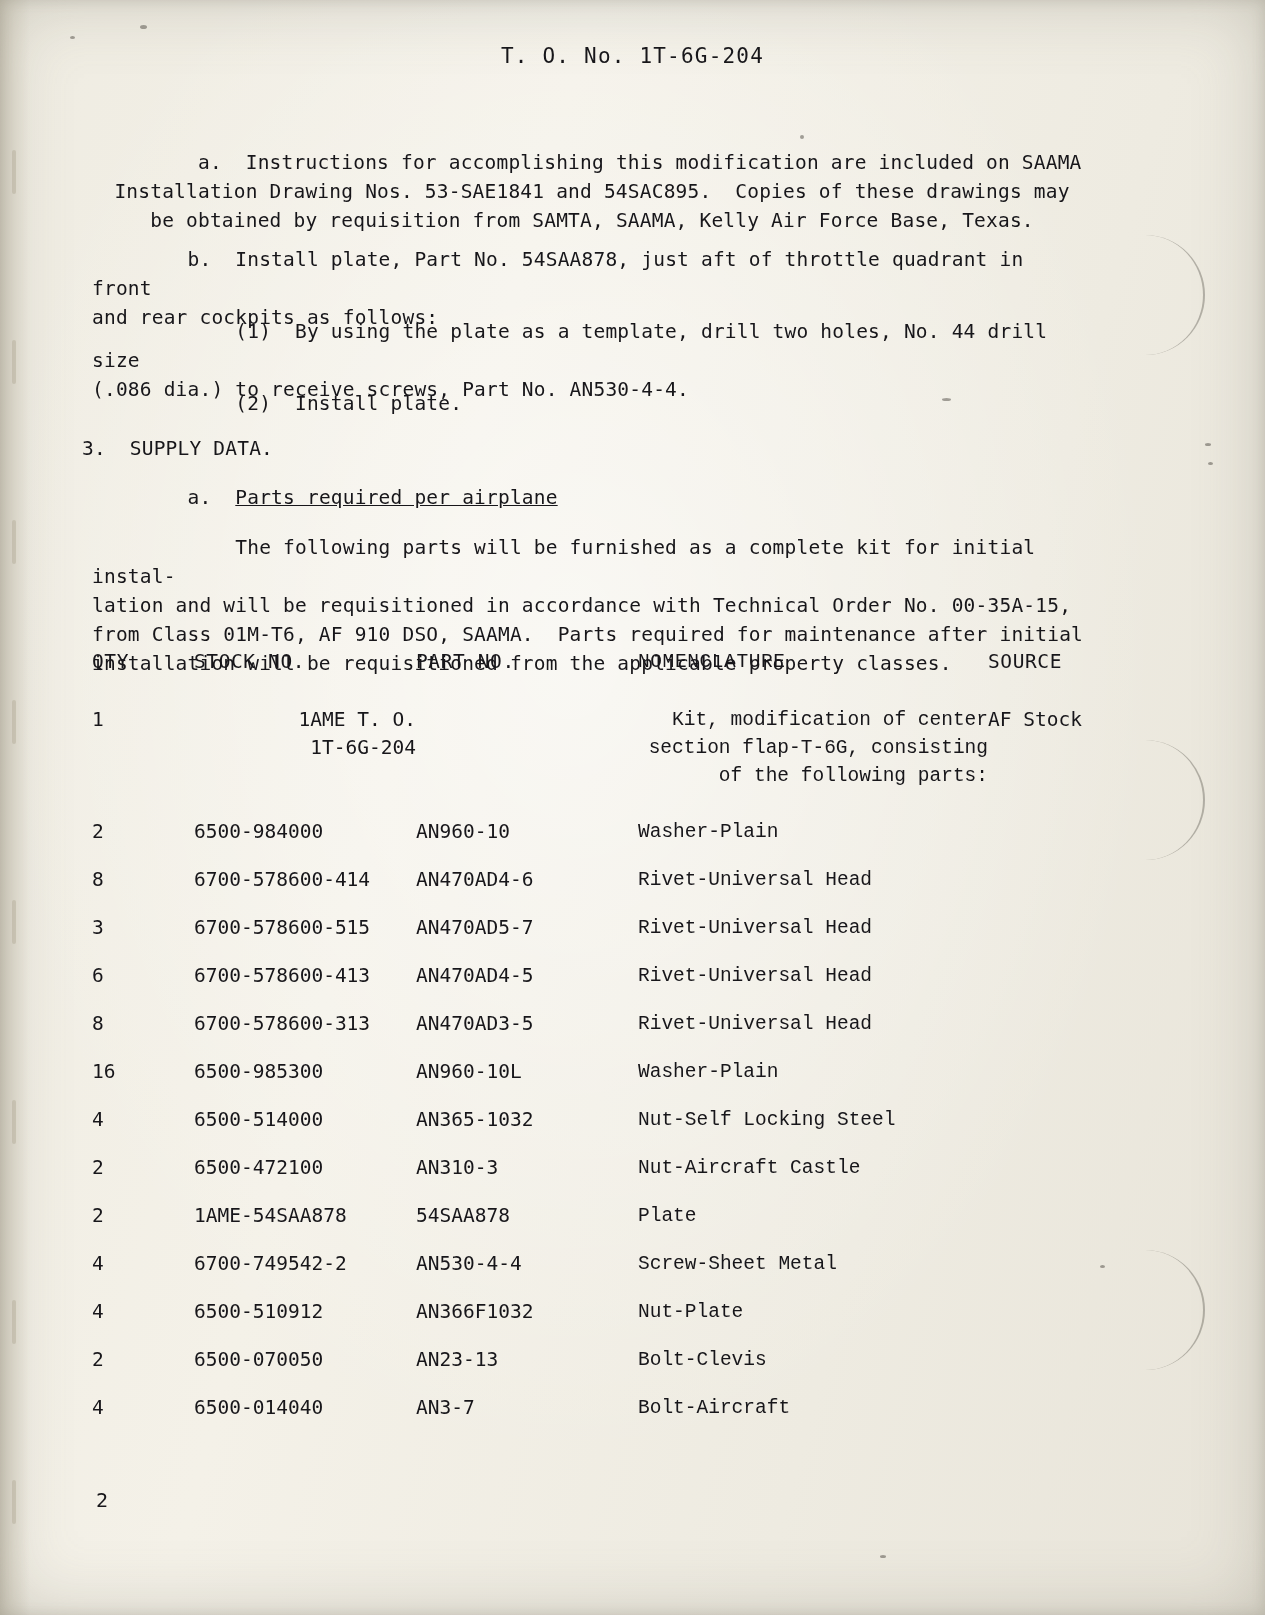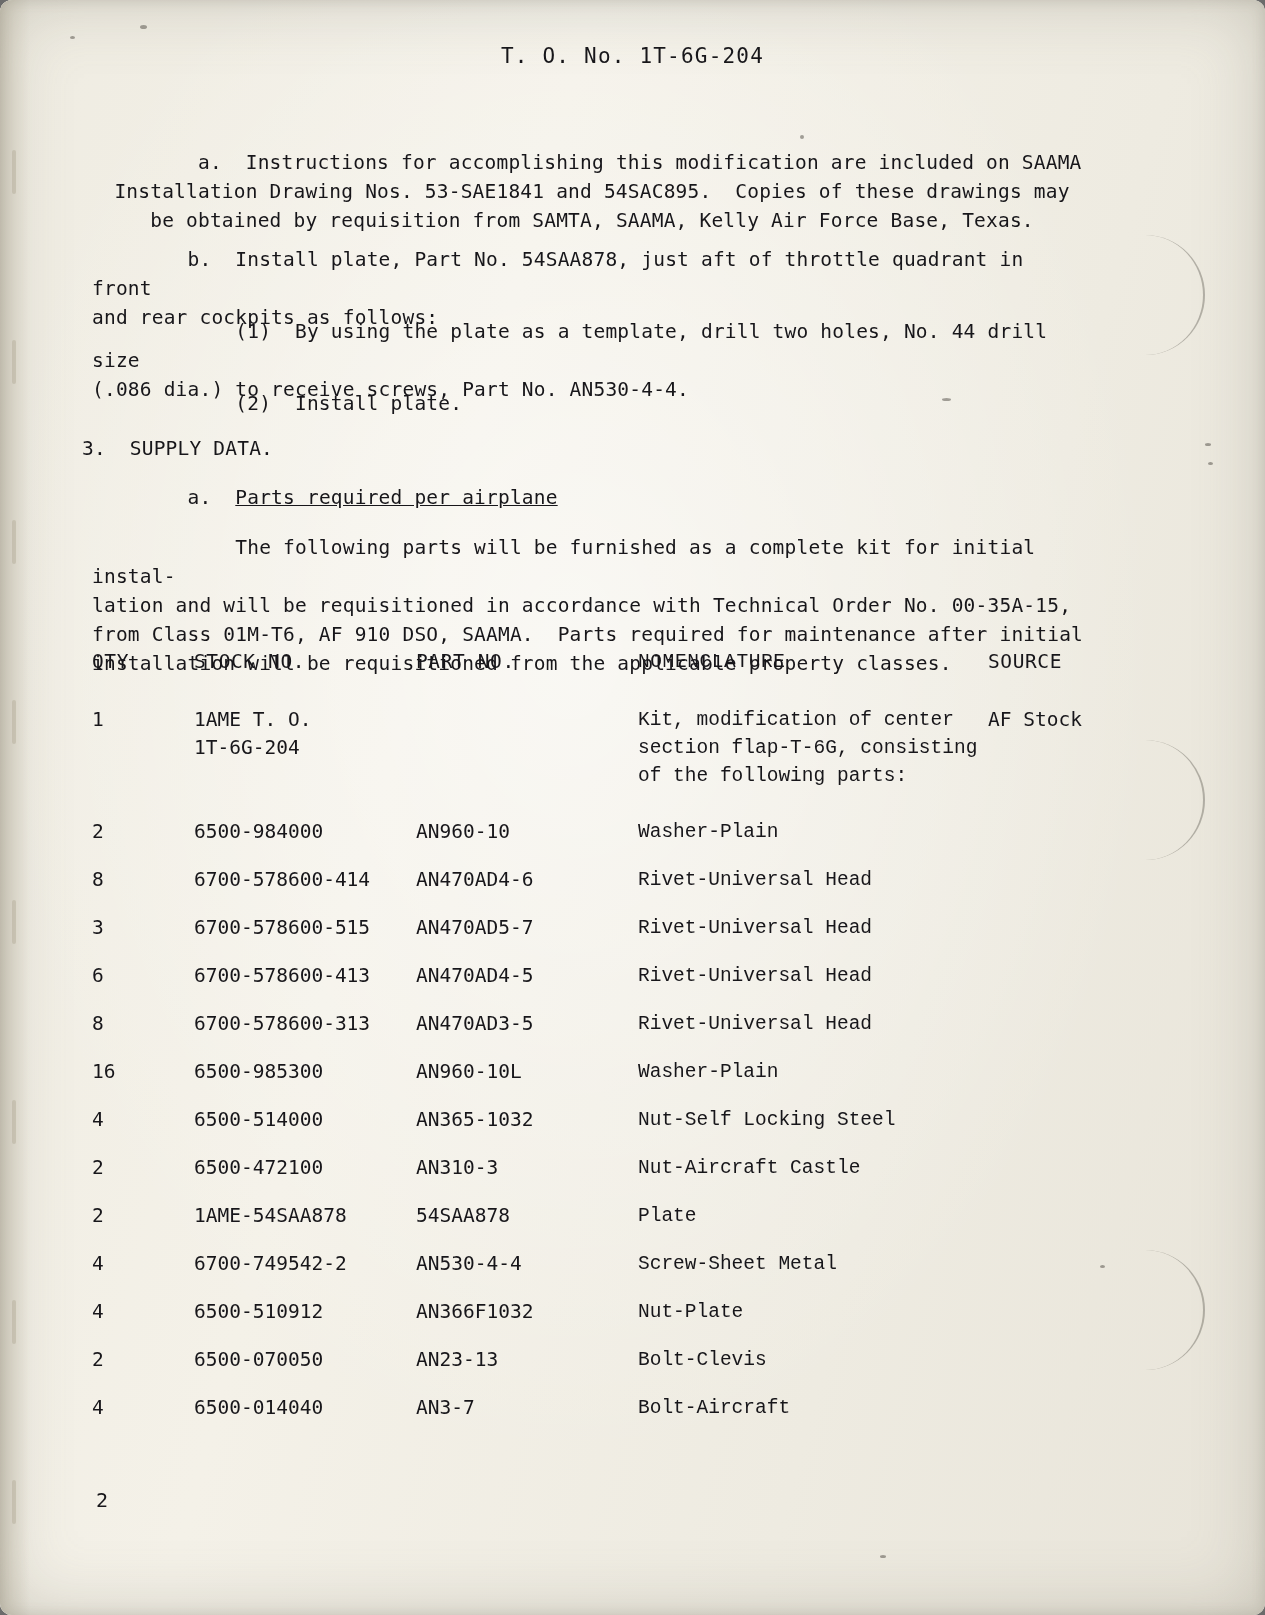--- a/index.html
+++ b/index.html
@@ -8,21 +8,20 @@
     background: #6b6b6b;
   }
   .page {
     position: relative;
     width: 1265px;
     height: 1615px;
     background: #f2efe6;
     overflow: hidden;
     font-family: "DejaVu Sans Mono", monospace;
     color: #17161a;
-    border-radius: 12px;
   }
   
   .paper-tone {
     position: absolute;
     inset: 0;
     background:
       radial-gradient(ellipse at 45% 40%, rgba(255,255,255,0.55) 0%, rgba(255,255,255,0.0) 60%),
       linear-gradient(105deg, #efece2 0%, #f4f1e8 35%, #eeebe1 70%, #e8e4d9 100%);
     pointer-events: none;
   }
@@ -91,21 +90,21 @@
     align-items: flex-start;
   }
   .c-qty   { width: 102px; }
   .c-stock { width: 222px; }
   .c-part  { width: 222px; }
   .c-nom   { width: 350px; font-family: Liberation Mono, monospace; }
   .c-src   { width: 160px; }
   .thead .c-qty,.thead .c-stock,.thead .c-part,.thead .c-nom,.thead .c-src { letter-spacing: .6px; }
   .thead { margin-bottom: 30px; }
   .trow + .trow { margin-top: 20px; }
-  .cellmulti { white-space: pre-line; }
+  .cellmulti { white-space: pre-line; text-align: right; }
 
   .pageno {
     position: absolute;
     left: 96px;
     top: 1488px;
     font-size: 20px;
   }
   .arc {
     position: absolute;
     width: 60px; height: 120px;

